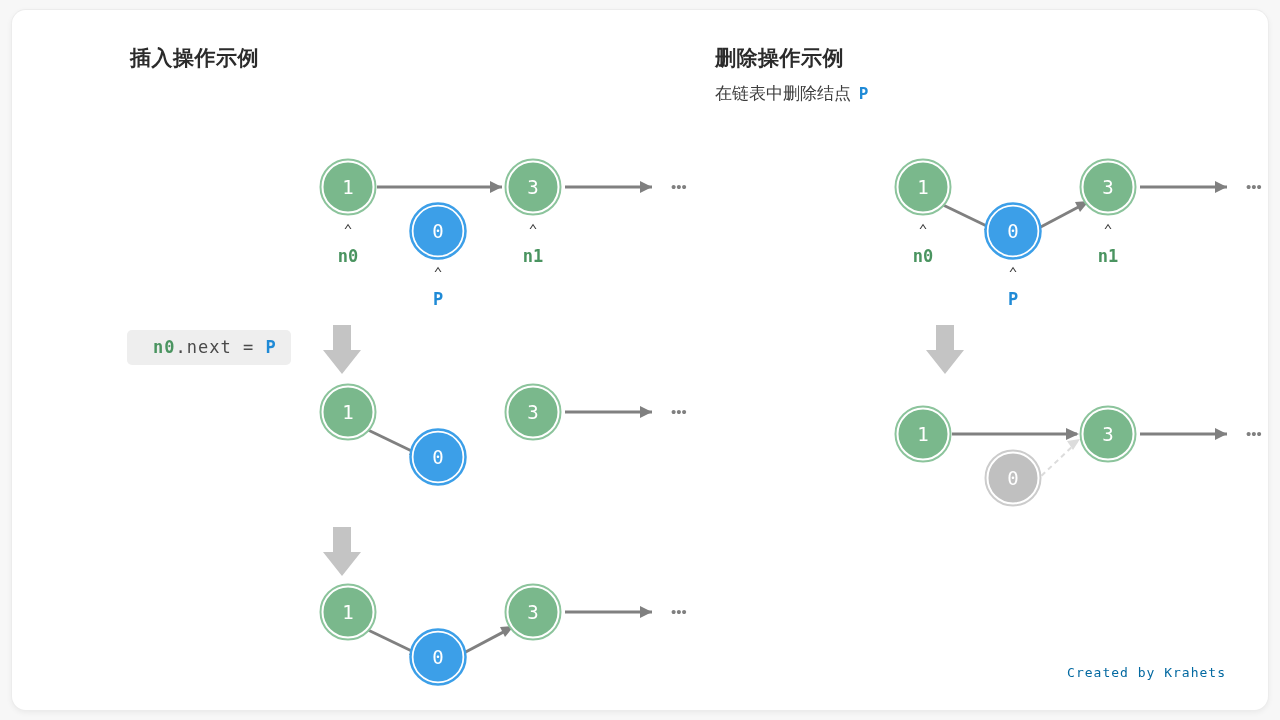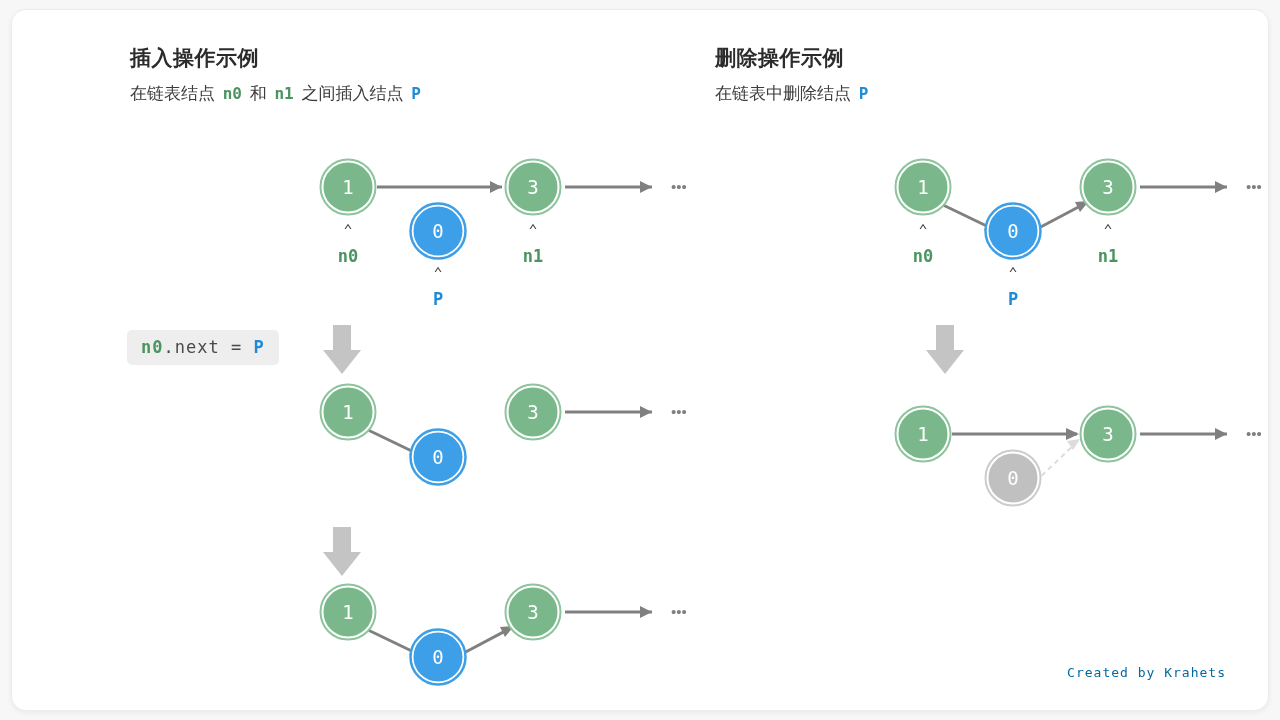--- a/index.html
+++ b/index.html
@@ -60,21 +60,21 @@
     font-size: 16px;
     padding: 0 3px;
   }
   .var-green { color: #4a9460; }
   .var-blue  { color: #1f8ad6; }
 
   .code-chip {
     position: absolute;
     background: #eeeeee;
     border-radius: 5px;
-    padding: 7px 14px 8px 14px;
+    padding: 7px 14px 8px 26px;
     font-family: "DejaVu Sans Mono", monospace;
     font-size: 17px;
     color: #4a4a4a;
     white-space: nowrap;
     letter-spacing: 1px;
   }
   .code-chip b { font-weight: bold; }
 
   .svg-row { position: absolute; }
 
@@ -107,28 +107,20 @@
 </head>
 <body>
 
 <div id="stage">
   <div id="card">
 
     <div class="panel left">
 
       <div class="panel-title">插入操作示例</div>
 
-      <div class="panel-sub">
-        <span>在链表结点</span>
-        <span class="mono var-green">n0</span>
-        <span>和</span>
-        <span class="mono var-green">n1</span>
-        <span>之间插入结点</span>
-        <span class="mono var-blue">P</span>
-      </div>
 
       <div class="svg-row" style="left:90px; top:130px;">
         <svg width="500" height="180" viewBox="0 0 500 180">
 
           <g>
             <line x1="175" y1="47" x2="300" y2="47" stroke="#808080" stroke-width="3"></line>
             <polygon points="300,47 288,41 288,53" fill="#808080"></polygon>
           </g>
 
           <g>

